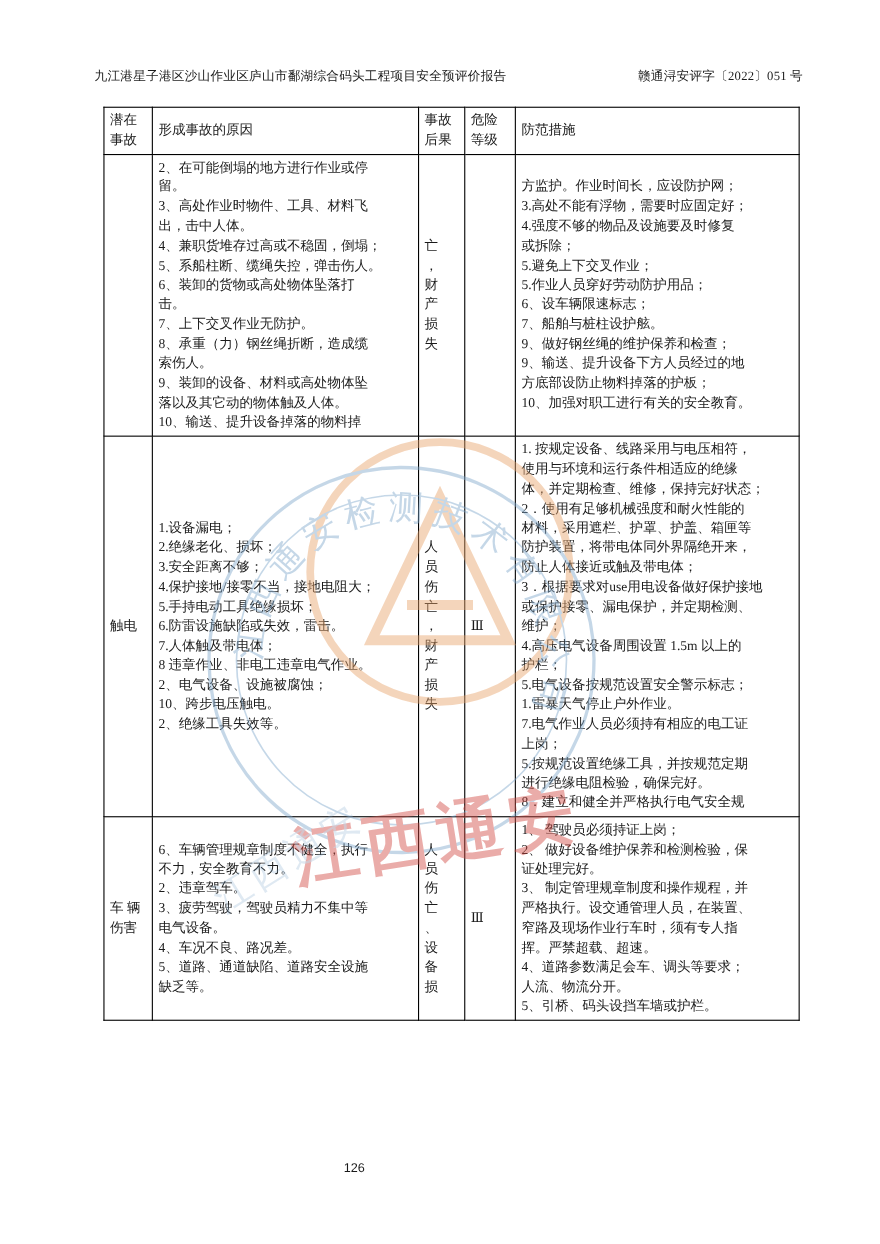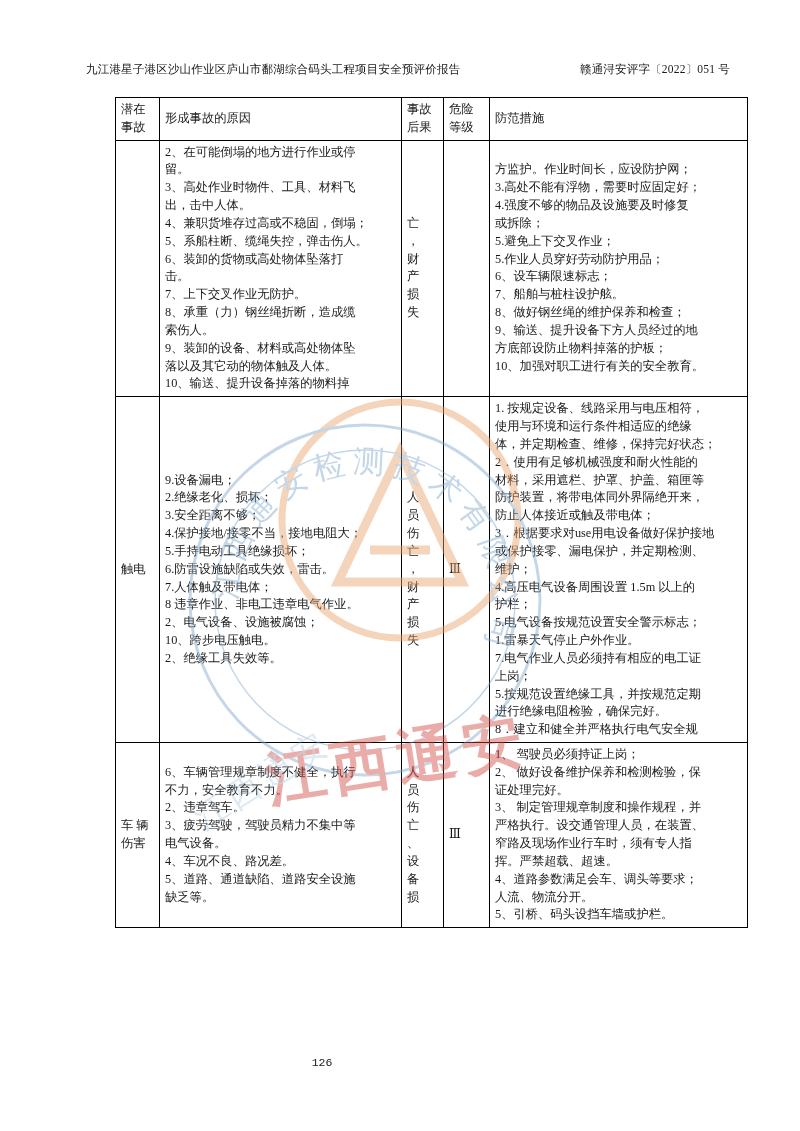--- a/index.html
+++ b/index.html
@@ -49,21 +49,21 @@
     left: 0; top: 0;
     width: 800px; height: 1131px;
     pointer-events: none;
     z-index: 5;
   }
 
   
   table.main {
     position: absolute;
     top: 97px;
-    left: 115px;
+    left: 94px;
     width: 632px;
     border-collapse: collapse;
     table-layout: fixed;
     z-index: 2;
     background: transparent;
   }
   table.main td, table.main th {
     border: 1px solid #000;
     vertical-align: middle;
     padding: 3px 5px;
@@ -102,21 +102,21 @@
     text-indent: 0;
   }
 
   .pagenum {
     position: absolute;
     top: 1056px;
     left: 0;
     width: 644px;
     text-align: center;
     font-size: 11.5px;
-    font-family: Liberation Mono, monospace;
+    font-family: Liberation Sans, sans-serif;
   }
 </style>
 </head>
 <body>
 
 <div class="page">
 
   <svg class="watermark" viewBox="0 0 800 1131">
     <g opacity="0.45">
 
@@ -207,31 +207,31 @@
         <td class="center vcenter"></td>
         <td class="cell-list">
           <p>方监护。作业时间长，应设防护网；</p>
           <p>3.高处不能有浮物，需要时应固定好；</p>
           <p>4.强度不够的物品及设施要及时修复</p>
           <p>或拆除；</p>
           <p>5.避免上下交叉作业；</p>
           <p>5.作业人员穿好劳动防护用品；</p>
           <p>6、设车辆限速标志；</p>
           <p>7、船舶与桩柱设护舷。</p>
-          <p>8、做好钢丝绳的维护保养和检查；</p>
+          <p>9、做好钢丝绳的维护保养和检查；</p>
           <p>9、输送、提升设备下方人员经过的地</p>
           <p>方底部设防止物料掉落的护板；</p>
           <p>10、加强对职工进行有关的安全教育。</p>
         </td>
       </tr>
 
       <tr>
         <td class="center vcenter">触电</td>
         <td class="cell-list">
-          <p>9.设备漏电；</p>
+          <p>1.设备漏电；</p>
           <p>2.绝缘老化、损坏；</p>
           <p>3.安全距离不够；</p>
           <p>4.保护接地/接零不当，接地电阻大；</p>
           <p>5.手持电动工具绝缘损坏；</p>
           <p>6.防雷设施缺陷或失效，雷击。</p>
           <p>7.人体触及带电体；</p>
           <p>8 违章作业、非电工违章电气作业。</p>
           <p>2、电气设备、设施被腐蚀；</p>
           <p>10、跨步电压触电。</p>
           <p>2、绝缘工具失效等。</p>

